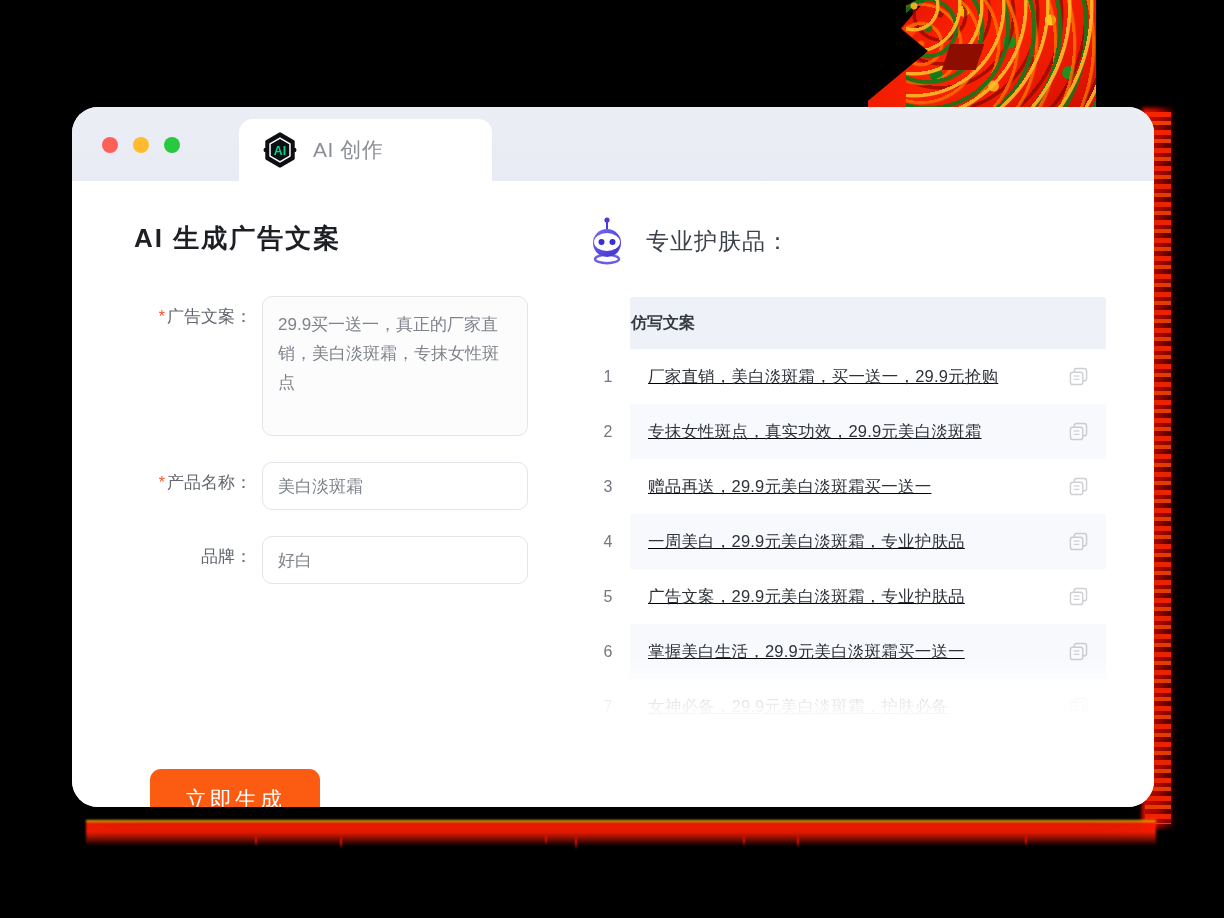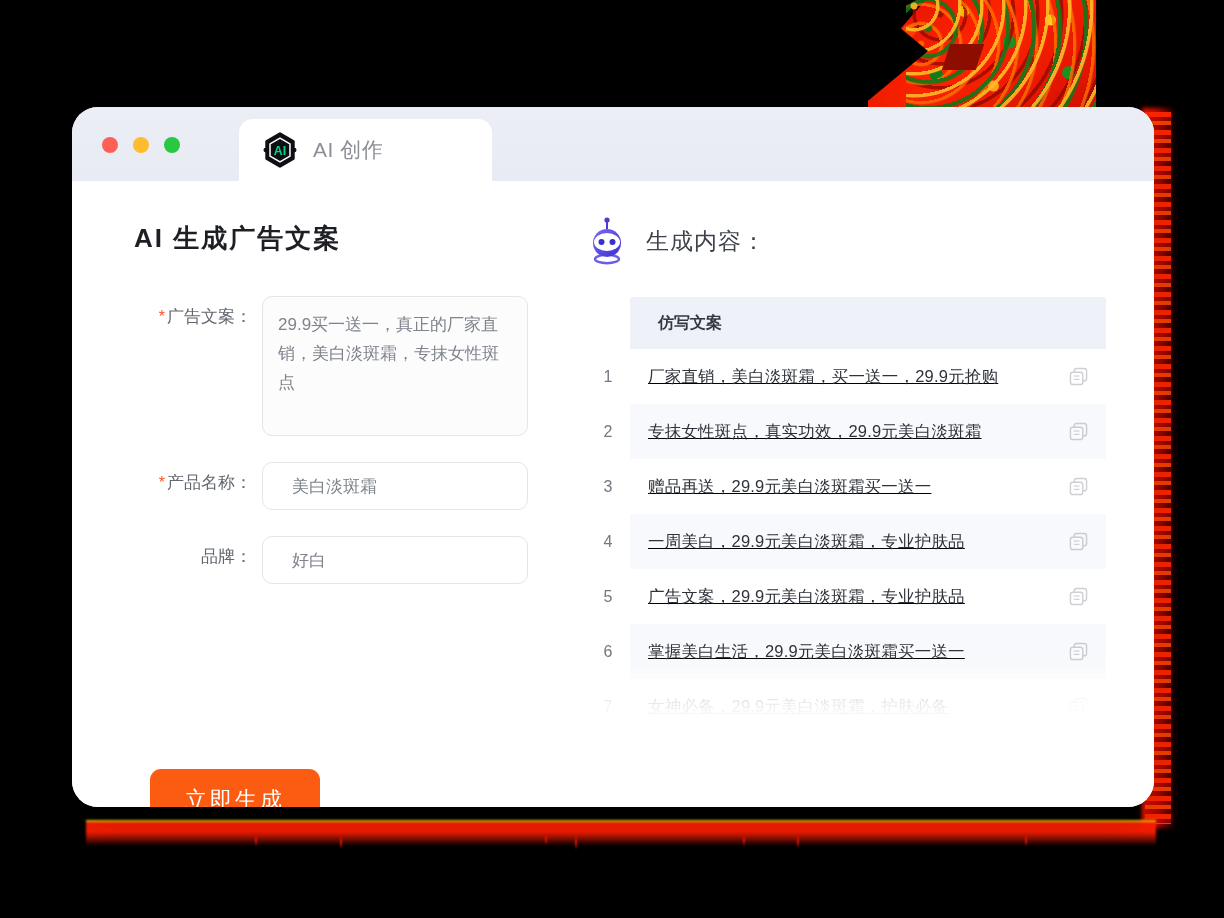--- a/index.html
+++ b/index.html
@@ -156,21 +156,21 @@
     width: 266px; height: 140px;
     border: 1px solid #e3e5ea; border-radius: 10px;
     background: #fcfcfd;
     padding: 13px 15px;
     font-size: 17px; color: #7f838b; line-height: 1.72;
   }
   .input-box {
     width: 266px; height: 48px;
     border: 1px solid #e3e5ea; border-radius: 10px;
     background: #ffffff;
-    padding: 0 29px;
+    padding: 0 15px;
     display: flex; align-items: center;
     font-size: 17px; color: #7f838b;
   }
   .gen-button {
     position: absolute; left: 78px; top: 588px;
     width: 170px; height: 62px;
     background: #fb5c12; border: none; border-radius: 11px;
     color: #ffffff; font-size: 22px; letter-spacing: 3px;
     font-family: "Liberation Sans", sans-serif;
     cursor: pointer;
@@ -191,21 +191,21 @@
   }
   .table {
     flex: 1;
     border-radius: 3px;
     overflow: hidden;
     position: relative;
   }
   .table-header {
     height: 52px; display: flex; align-items: center;
     background: #eef1f8;
-    padding-left: 28px;
+    padding-left: 1px;
     font-size: 16px; font-weight: 700; color: #33373f;
   }
   .table-row {
     height: 55px; display: flex; align-items: center;
     padding: 0 18px;
     background: #ffffff;
     text-decoration: underline;
   }
   .table-row.alt { background: #f7f9fc; }
   .row-text { flex: 1; font-size: 16.5px; color: #2e323a; letter-spacing: .2px; }
@@ -294,21 +294,21 @@
               </linearGradient>
             </defs>
             <line x1="21" y1="4" x2="21" y2="12" stroke="#4a3bd8" stroke-width="2"></line>
             <circle cx="21" cy="3" r="2.6" fill="#4a3bd8"></circle>
             <ellipse cx="21" cy="42" rx="12" ry="4.2" fill="none" stroke="#6a5bea" stroke-width="2.4"></ellipse>
             <circle cx="21" cy="26" r="14" fill="url(#rg)"></circle>
             <ellipse cx="21" cy="25" rx="13" ry="9" fill="#ffffff"></ellipse>
             <circle cx="15.5" cy="25" r="3" fill="#3b2fd0"></circle>
             <circle cx="26.5" cy="25" r="3" fill="#3b2fd0"></circle>
           </svg>
-          <span class="result-title">生成内容：</span>
+          <span class="result-title">专业护肤品：</span>
         </div>
 
         <div class="table-wrap">
           <div class="table-clip" style="display:flex;flex:1;">
 
             <div class="row-index-col">
               <div class="row-index">1</div>
               <div class="row-index">2</div>
               <div class="row-index">3</div>
               <div class="row-index">4</div>

